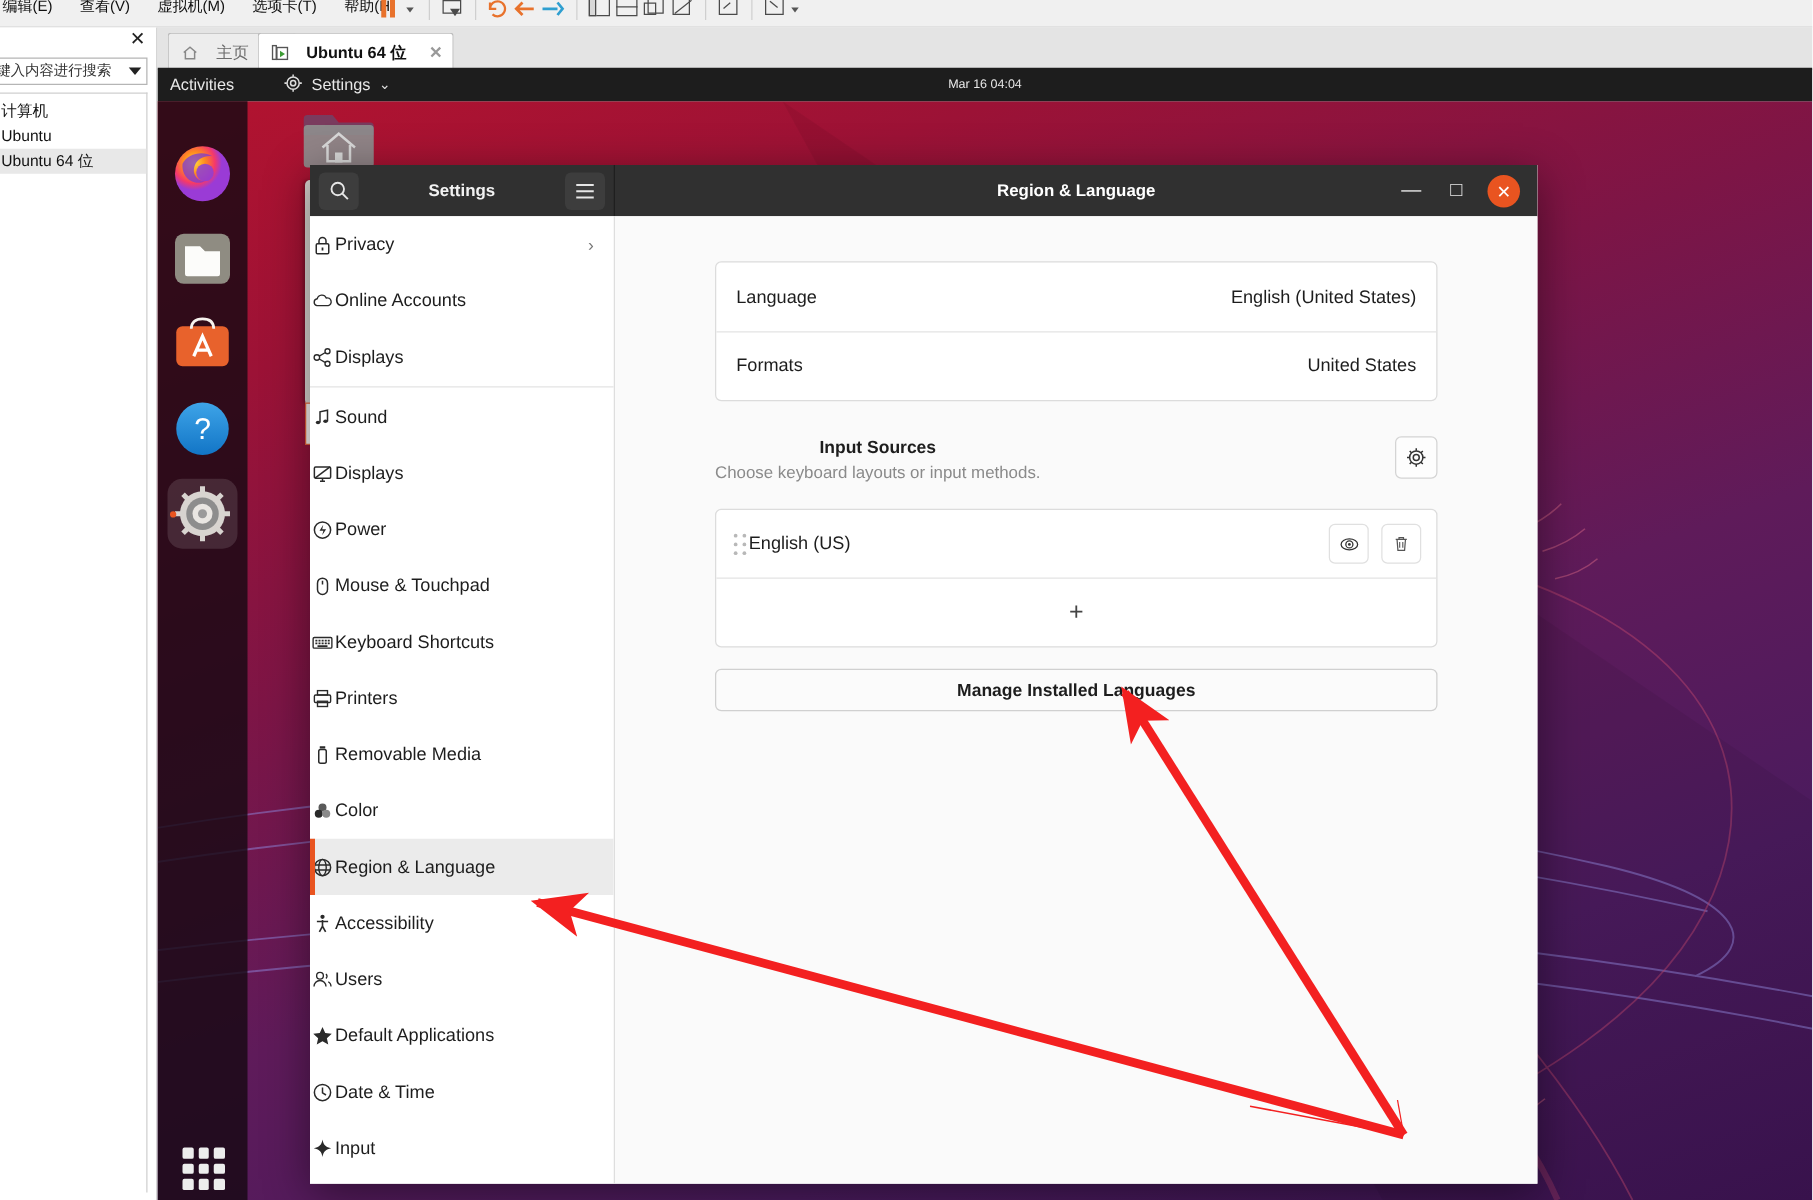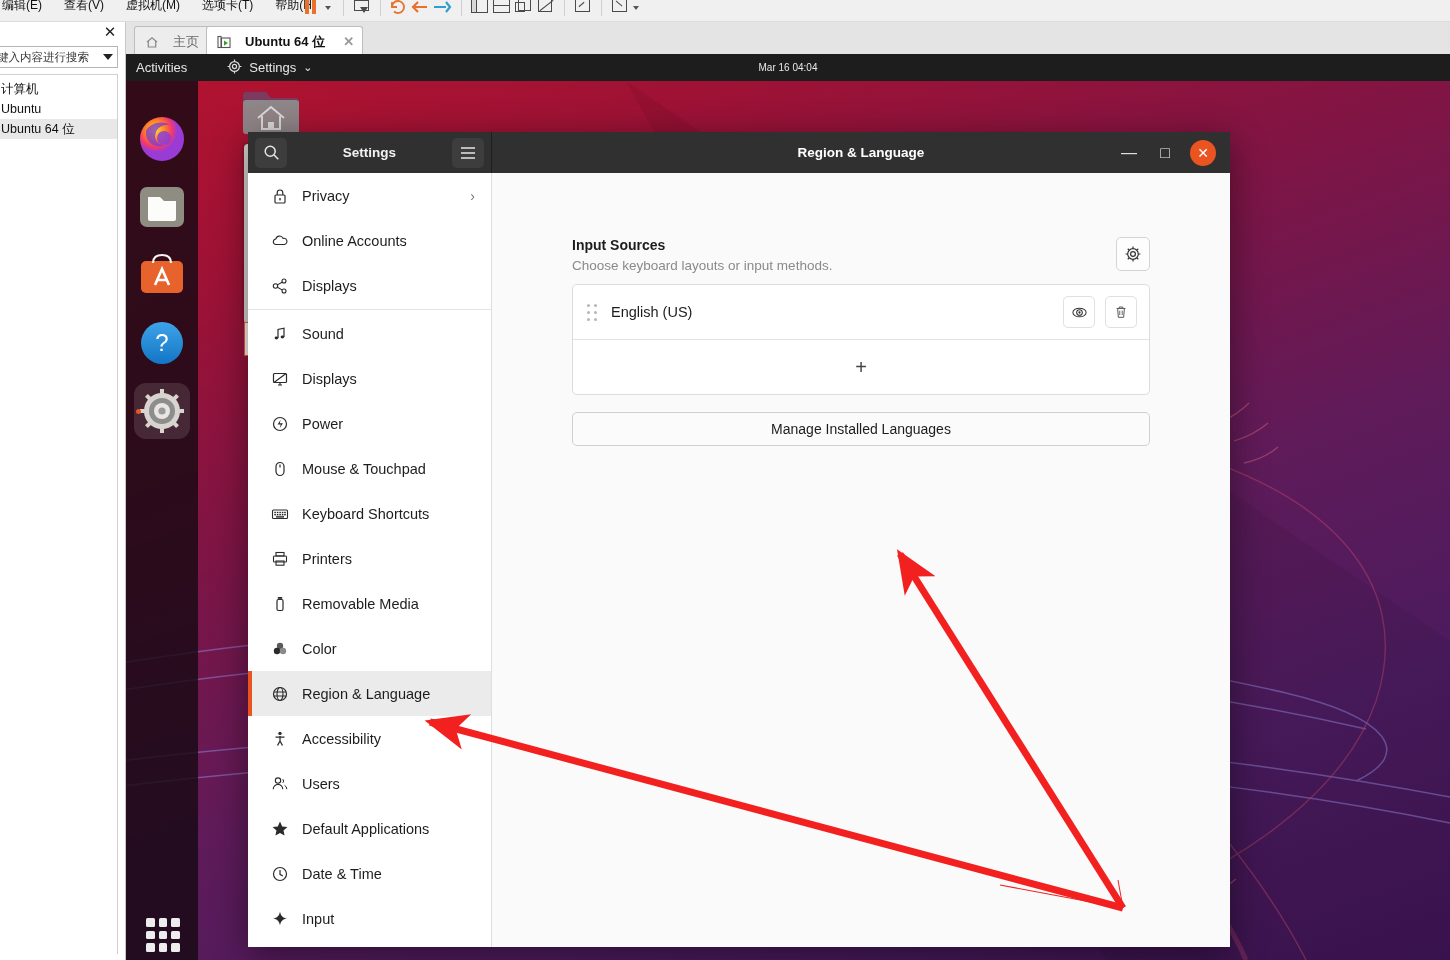--- a/index.html
+++ b/index.html
@@ -175,21 +175,21 @@
 
   .sw-body { flex: 1; display: flex; min-height: 0; }
 
   
   .sw-side {
     width: 244px; background: #fff; border-right: 1px solid #dedede;
     overflow: hidden;
   }
   .side-item {
     position: relative; display: flex; align-items: center;
-    height: 45px; padding-left: 22px; gap: 12px;
+    height: 45px; gap: 0;
     font-size: 14.5px; color: #1d1d1d;
   }
   .side-item.sel { background: #ebebeb; }
   .side-item.sel::before {
     content: ""; position: absolute; left: 0; top: 0; width: 4px; height: 100%;
     background: #e95420;
   }
   .side-item .chev { margin-left: auto; margin-right: 16px; color: #777; font-size: 14px; }
   .side-div { height: 1px; background: #e4e4e4; margin: 1px 0; }
   .side-icn { width: 20px; height: 20px; display:flex; align-items:center; justify-content:center; flex: 0 0 20px; }
@@ -202,50 +202,50 @@
   }
   .card-row {
     display: flex; align-items: center; justify-content: space-between;
     height: 55px; padding: 0 16px; font-size: 14.5px; color: #1d1d1d;
   }
   .card-row + .card-row { border-top: 1px solid #e3e3e3; }
   .card-row .val { color: #1d1d1d; }
 
   .sect-head {
     display: flex; align-items: flex-start; justify-content: space-between;
-    margin-top: 28px; margin-bottom: 11px;
+    margin-top: 28px; margin-bottom: 22px; text-align: center;
   }
   .sect-title { font-size: 14px; font-weight: bold; color: #1d1d1d; }
   .sect-sub { font-size: 13.5px; color: #8a8a8a; margin-top: 5px; }
   .icon-btn {
     width: 34px; height: 34px; border: 1px solid #d4d4d4; border-radius: 5px;
     background: #fdfdfd; display: flex; align-items: center; justify-content: center;
   }
 
   .src-row {
-    display: flex; align-items: center; height: 55px; padding: 0 12px 0 14px; gap: 14px;
+    display: flex; align-items: center; height: 55px; padding: 0 12px 0 14px; gap: 2px;
     border-bottom: 1px solid #e3e3e3;
   }
   .grip { display: grid; grid-template-columns: repeat(2,3px); gap: 4px; }
   .grip i { width: 3px; height: 3px; background: #b8b8b8; border-radius: 50%; display:block; }
   .src-name { font-size: 14.5px; color: #1d1d1d; }
   .src-actions { margin-left: auto; display: flex; gap: 10px; }
   .src-btn {
     width: 32px; height: 32px; border: 1px solid #e0e0e0; border-radius: 5px;
     background: #fff; display: flex; align-items: center; justify-content: center;
   }
   .add-row {
     height: 54px; display: flex; align-items: center; justify-content: center;
     color: #444; font-size: 20px;
   }
   .manage-btn {
     margin-top: 17px; width: 100%; height: 34px;
     border: 1px solid #d0d0d0; border-radius: 5px; background: #fbfbfb;
     display: flex; align-items: center; justify-content: center;
-    font-size: 14px; color: #1d1d1d;
+    font-size: 14px; color: #1d1d1d; font-weight: bold;
   }
 
   
   .arrows { position: absolute; left: 0; top: 0; width: 1450px; height: 960px; pointer-events: none; }
 </style>
 </head>
 <body>
 
 <div id="root">
 
@@ -712,20 +712,30 @@
             <svg width="18" height="18" viewBox="0 0 18 18">
                 <path d="M9 1.5c.6 4.2 2.8 6.4 7 7-4.2.6-6.4 2.8-7 7-.6-4.2-2.8-6.4-7-7 4.2-.6 6.4-2.8 7-7z" fill="#2a2a2a"></path>
               </svg>
           </span>
           <span>Input</span>
         </div>
       </div>
 
       <div class="sw-main">
 
+        <div class="card">
+          <div class="card-row">
+            <span>Language</span>
+            <span class="val">English (United States)</span>
+          </div>
+          <div class="card-row">
+            <span>Formats</span>
+            <span class="val">United States</span>
+          </div>
+        </div>
 
         <div class="sect-head">
           <div>
             <div class="sect-title">Input Sources</div>
             <div class="sect-sub">Choose keyboard layouts or input methods.</div>
           </div>
           <div class="icon-btn">
             <svg width="18" height="18" viewBox="0 0 18 18">
               <g transform="translate(9,9)">
                 <circle r="5.3" stroke="#333" fill="none" stroke-width="1.2"></circle>

